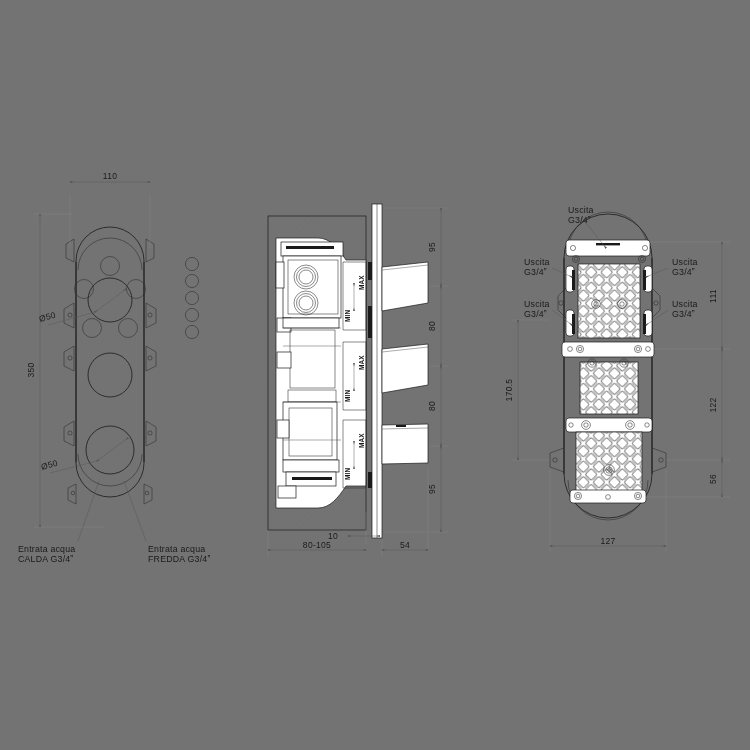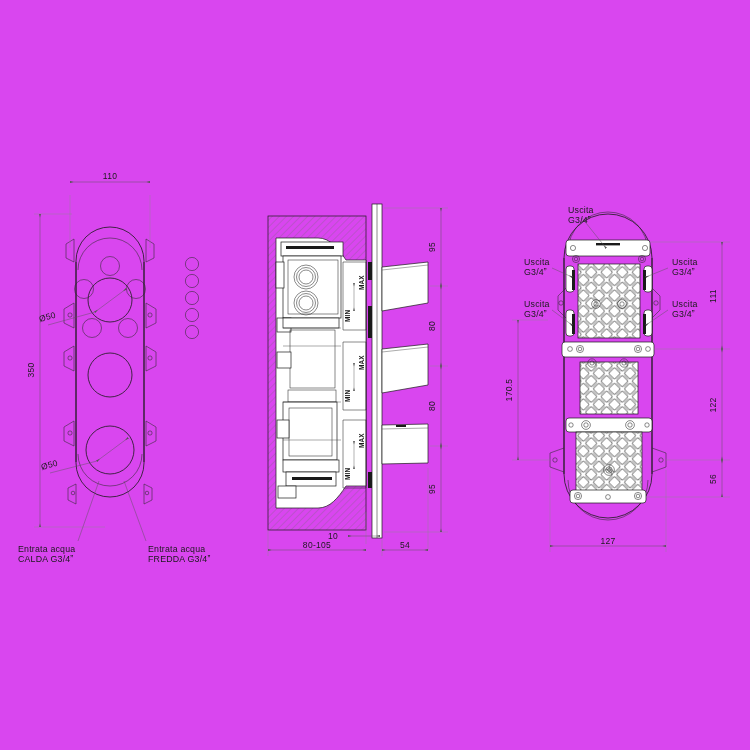--- a/index.html
+++ b/index.html
@@ -8,21 +8,21 @@
     padding: 0;
     background: #ffffff;
   }
   body {
     font-family: "Liberation Sans", sans-serif;
   }
   #sheet {
     position: relative;
     width: 750px;
     height: 750px;
-    background: #d946ef;
+    background: #737373;
     overflow: hidden;
   }
   #sheet svg {
     position: absolute;
     left: 0;
     top: 0;
   }
   text {
     font-family: "Liberation Sans", sans-serif;
     fill: #1a1a1a;

